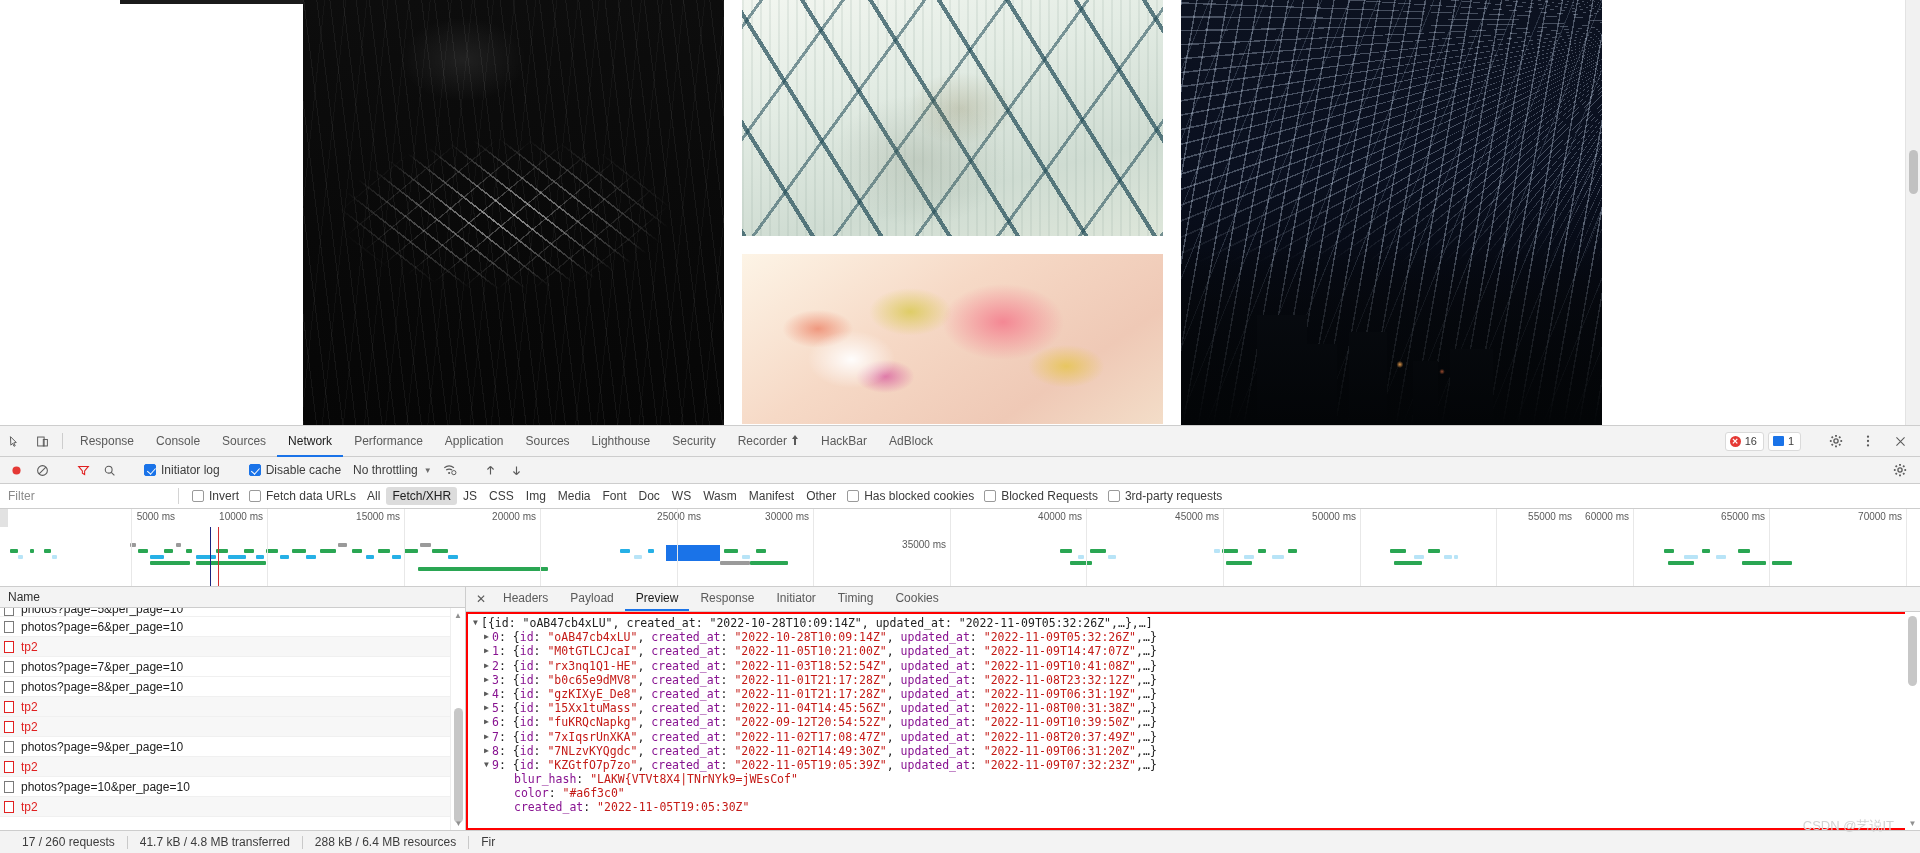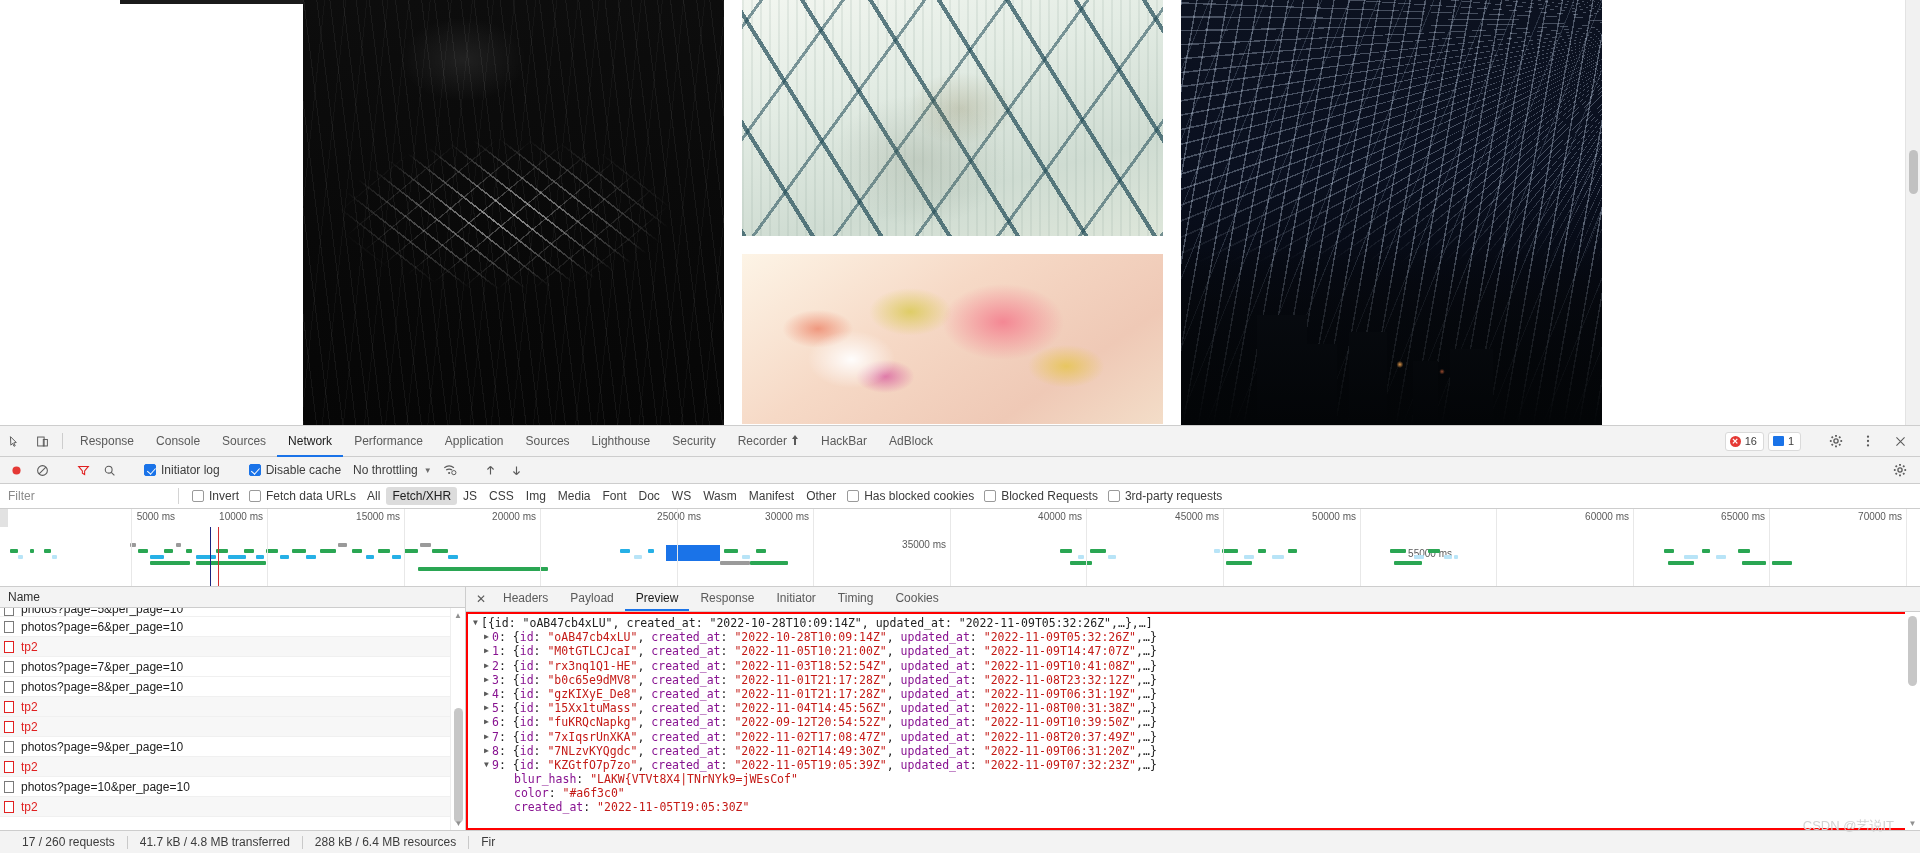--- a/index.html
+++ b/index.html
@@ -548,21 +548,21 @@
         <div class="tick-label" style="left: 131px; margin-left: 48px;">5000 ms</div>
         <div class="tick-label" style="left: 267px;">10000 ms</div>
         <div class="tick-label" style="left: 404px;">15000 ms</div>
         <div class="tick-label" style="left: 540px;">20000 ms</div>
         <div class="tick-label" style="left: 677px; margin-left: 28px;">25000 ms</div>
         <div class="tick-label" style="left: 813px;">30000 ms</div>
         <div class="tick-label" style="left: 950px; margin-top: 28px;">35000 ms</div>
         <div class="tick-label" style="left: 1086px;">40000 ms</div>
         <div class="tick-label" style="left: 1223px;">45000 ms</div>
         <div class="tick-label" style="left: 1360px;">50000 ms</div>
-        <div class="tick-label" style="left: 1456px; margin-top: 37px;">55000 ms</div>
+        <div class="tick-label" style="left: 1576px;">55000 ms</div>
         <div class="tick-label" style="left: 1633px;">60000 ms</div>
         <div class="tick-label" style="left: 1769px;">65000 ms</div>
         <div class="tick-label" style="left: 1906px;">70000 ms</div>
       </div>
     <div id="ov-bars">
         <div class="ov-bar" style="left: 10px; width: 8px; top: 40px; background: rgb(42, 166, 83);"></div>
         <div class="ov-bar" style="left: 18px; width: 5px; top: 46px; background: rgb(184, 228, 247);"></div>
         <div class="ov-bar" style="left: 30px; width: 4px; top: 40px; background: rgb(42, 166, 83);"></div>
         <div class="ov-bar" style="left: 44px; width: 7px; top: 40px; background: rgb(42, 166, 83);"></div>
         <div class="ov-bar" style="left: 52px; width: 5px; top: 46px; background: rgb(184, 228, 247);"></div>

